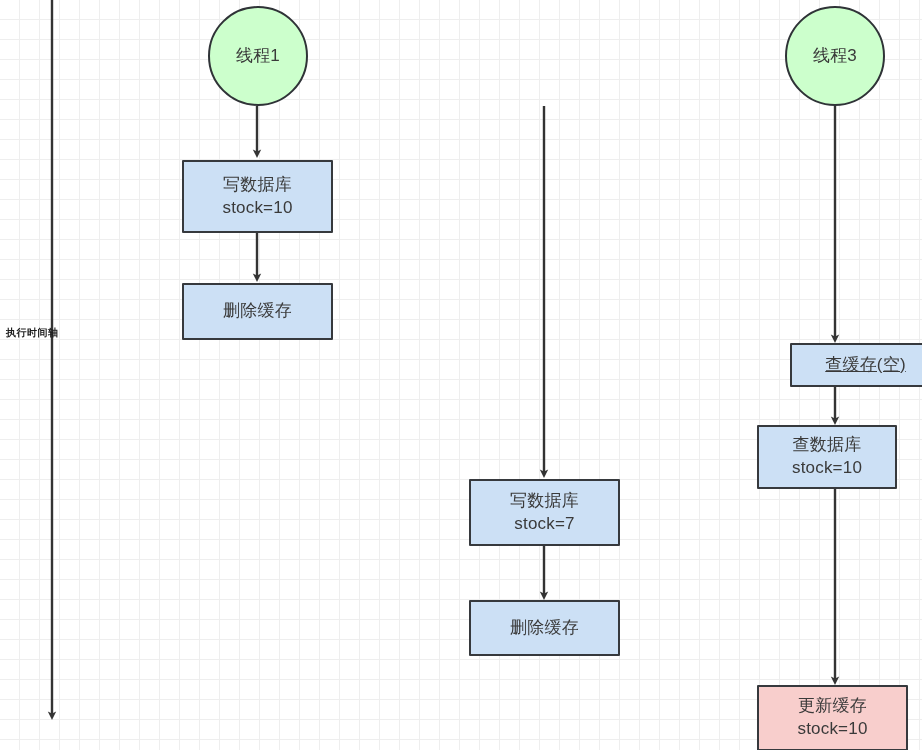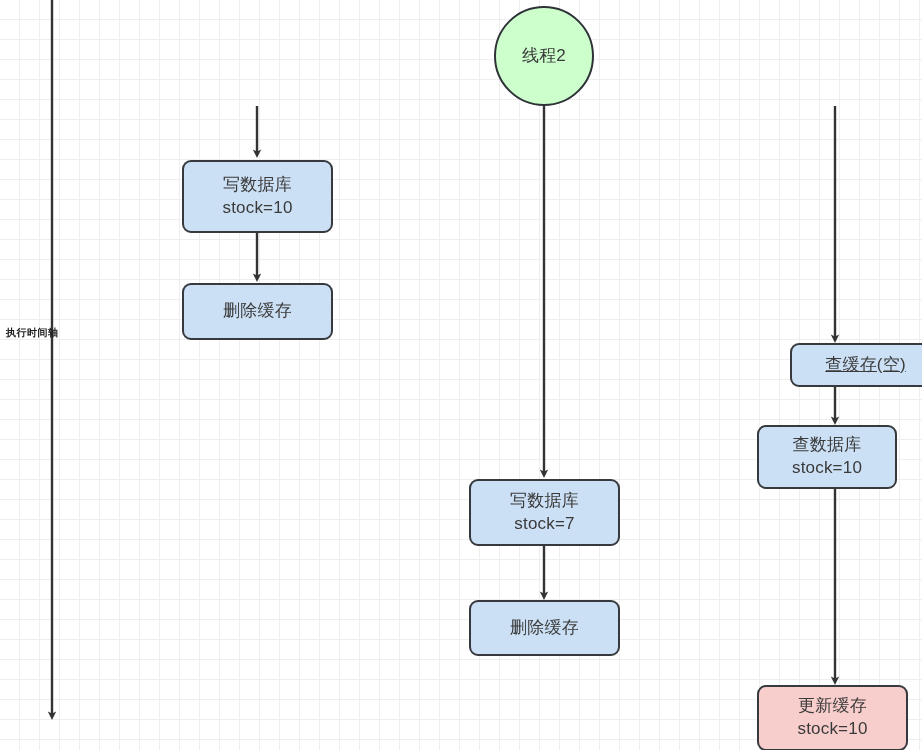--- a/index.html
+++ b/index.html
@@ -40,21 +40,21 @@
     justify-content: center;
     text-align: center;
     color: #3a3a3a;
     font-size: 17px;
     line-height: 1.35;
     letter-spacing: 0.2px;
     z-index: 3;
   }
   .node-box {
     border: 2px solid #36393d;
-    border-radius: 9px;
+    border-radius: 1px;
   }
   .node-circle {
     border: 2px solid #2f3337;
     border-radius: 50%;
   }
   .node .line2 {
     display: block;
   }
   .timeline-label {
     position: absolute;
@@ -96,43 +96,46 @@
     <line x1="544" y1="106" x2="544" y2="474" stroke="#333333" stroke-width="2.4" marker-end="url(#arrowhead)"></line>
     <line x1="544" y1="546" x2="544" y2="596" stroke="#333333" stroke-width="2.4" marker-end="url(#arrowhead)"></line>
 
     <line x1="835" y1="106" x2="835" y2="339" stroke="#333333" stroke-width="2.4" marker-end="url(#arrowhead)"></line>
     <line x1="835" y1="386" x2="835" y2="421" stroke="#333333" stroke-width="2.4" marker-end="url(#arrowhead)"></line>
     <line x1="835" y1="489" x2="835" y2="681" stroke="#333333" stroke-width="2.4" marker-end="url(#arrowhead)"></line>
   </svg>
 
   <div class="timeline-label" style="left:6px; top:326px;">执行时间轴</div>
 
+  <div class="node node-circle" style="left:208px; top:6px; width:100px; height:100px; background:#ccffcc;">
+    <span>线程1</span>
+  </div>
 
   <div class="node node-box" style="left:182px; top:160px; width:151px; height:73px; background:#cce0f5;">
     <span>写数据库</span>
     <span class="line2">stock=10</span>
   </div>
 
   <div class="node node-box" style="left:182px; top:283px; width:151px; height:57px; background:#cce0f5;">
     <span>删除缓存</span>
   </div>
 
-  <div class="node node-circle" style="left:494px; top:6px; width:100px; height:100px; background:#ccffcc;">
-    <span>线程2</span>
-  </div>
 
   <div class="node node-box" style="left:469px; top:479px; width:151px; height:67px; background:#cce0f5;">
     <span>写数据库</span>
     <span class="line2">stock=7</span>
   </div>
 
   <div class="node node-box" style="left:469px; top:600px; width:151px; height:56px; background:#cce0f5;">
     <span>删除缓存</span>
   </div>
 
+  <div class="node node-circle" style="left:785px; top:6px; width:100px; height:100px; background:#ccffcc;">
+    <span>线程3</span>
+  </div>
 
   <div class="node node-box" style="left:790px; top:343px; width:151px; height:44px; background:#cce0f5;text-decoration:underline;">
     <span>查缓存(空)</span>
   </div>
 
   <div class="node node-box" style="left:757px; top:425px; width:140px; height:64px; background:#cce0f5;">
     <span>查数据库</span>
     <span class="line2">stock=10</span>
   </div>
 

